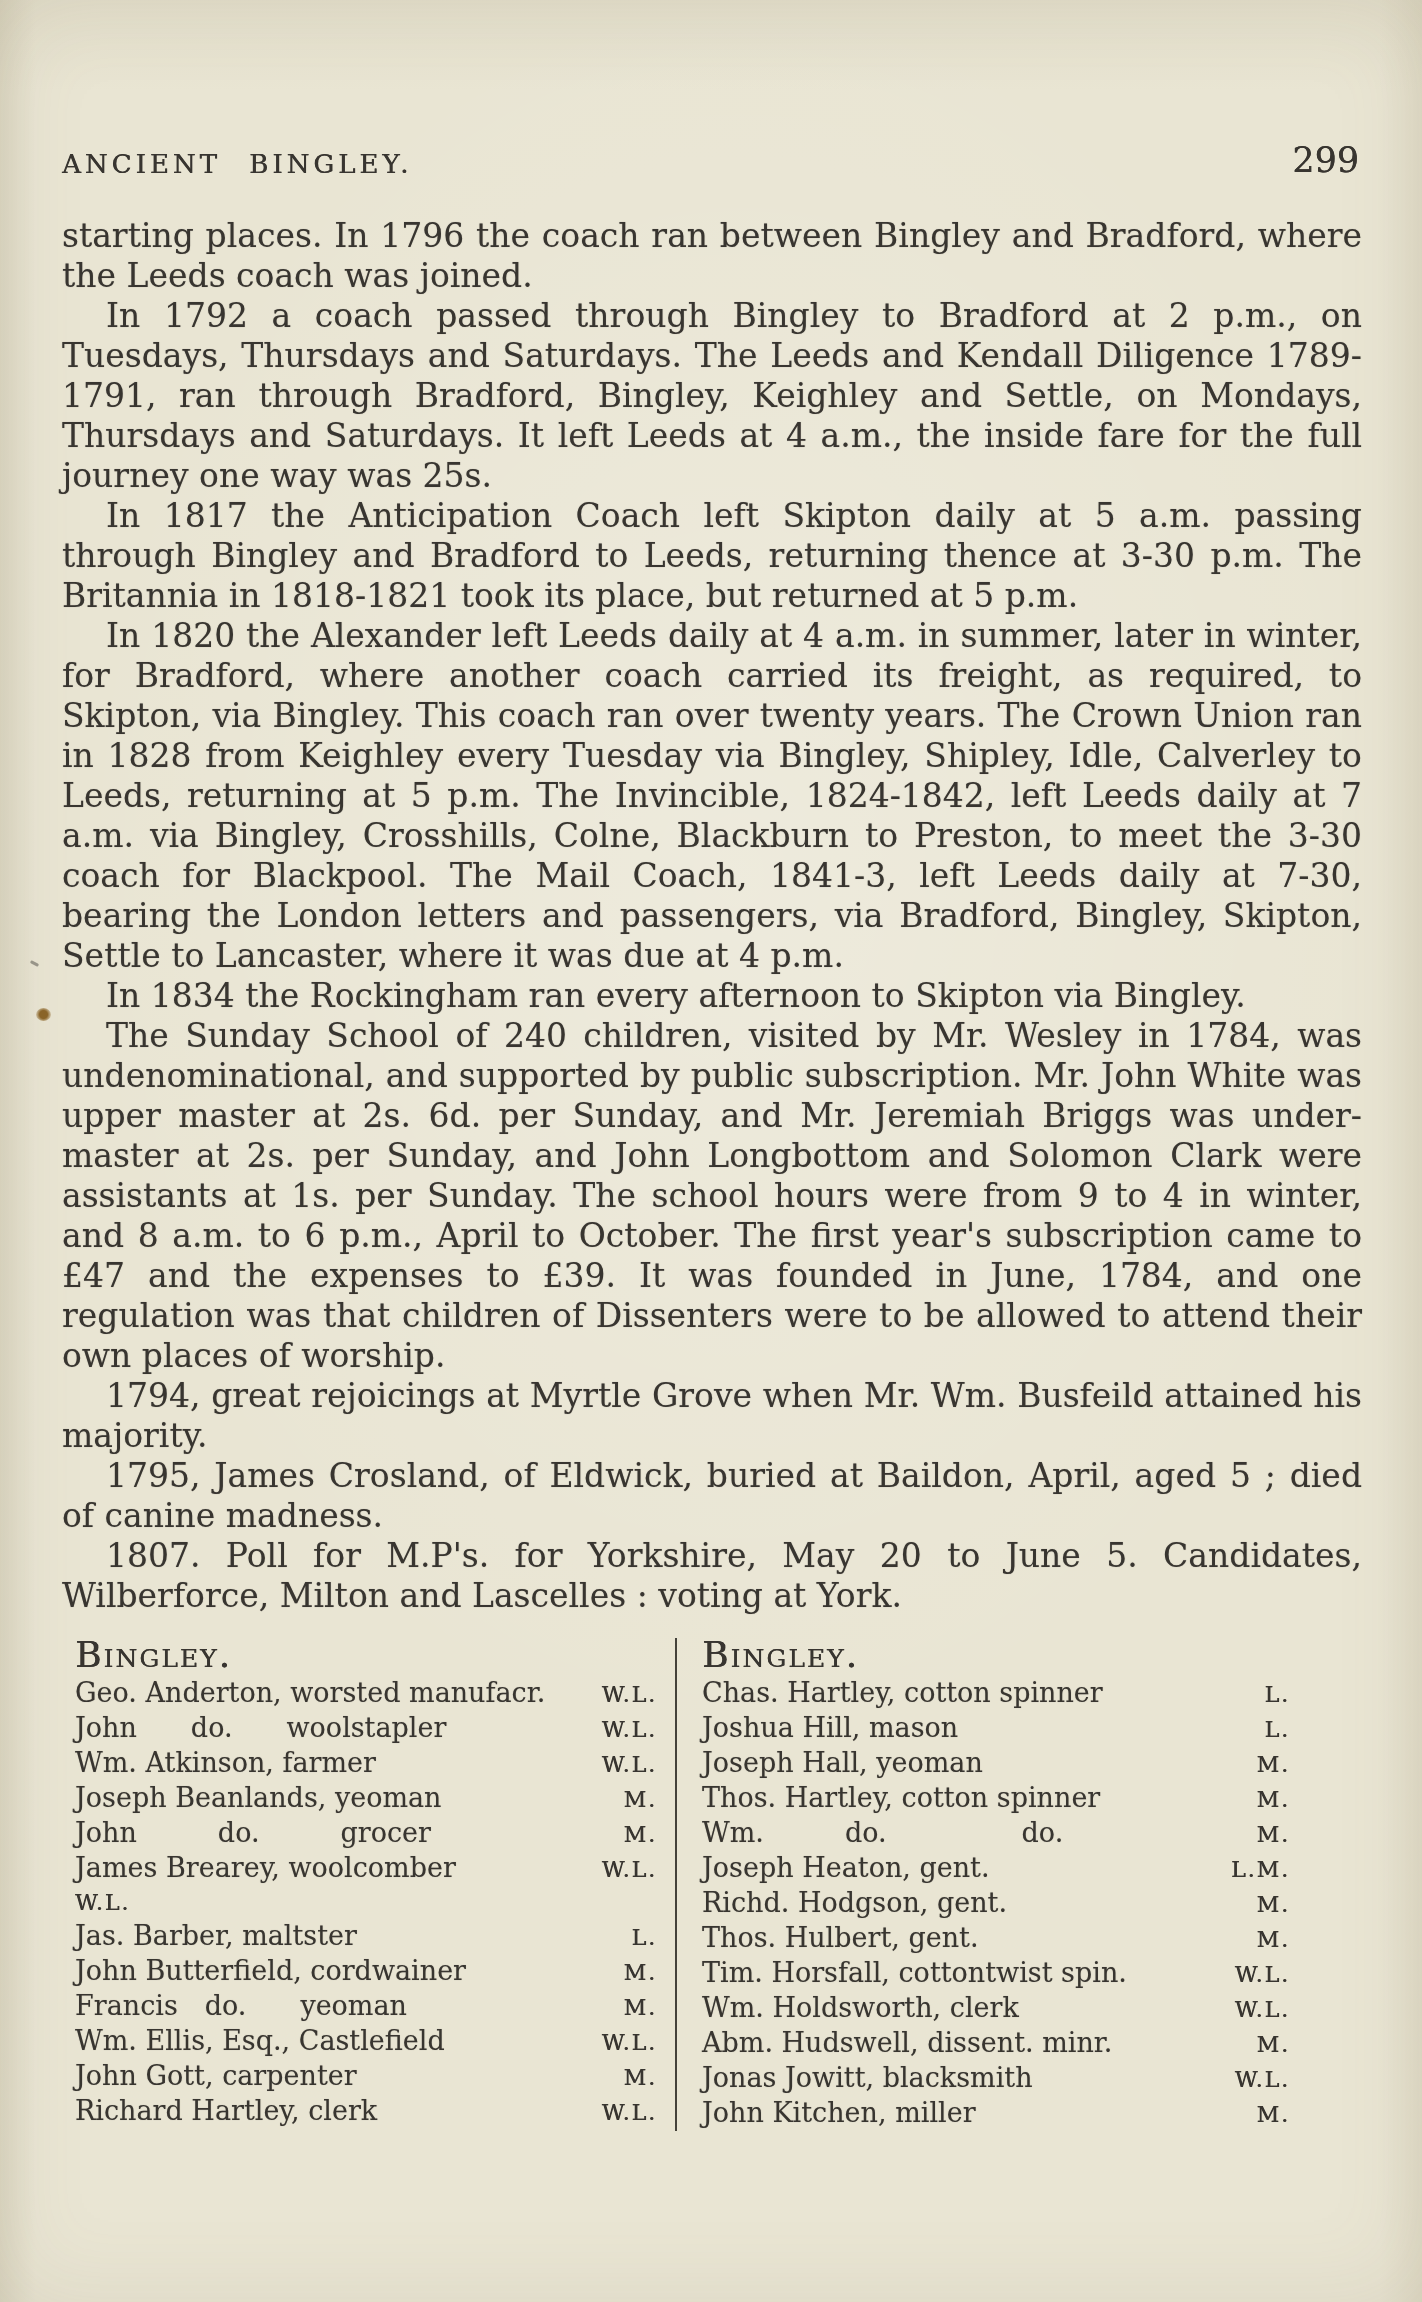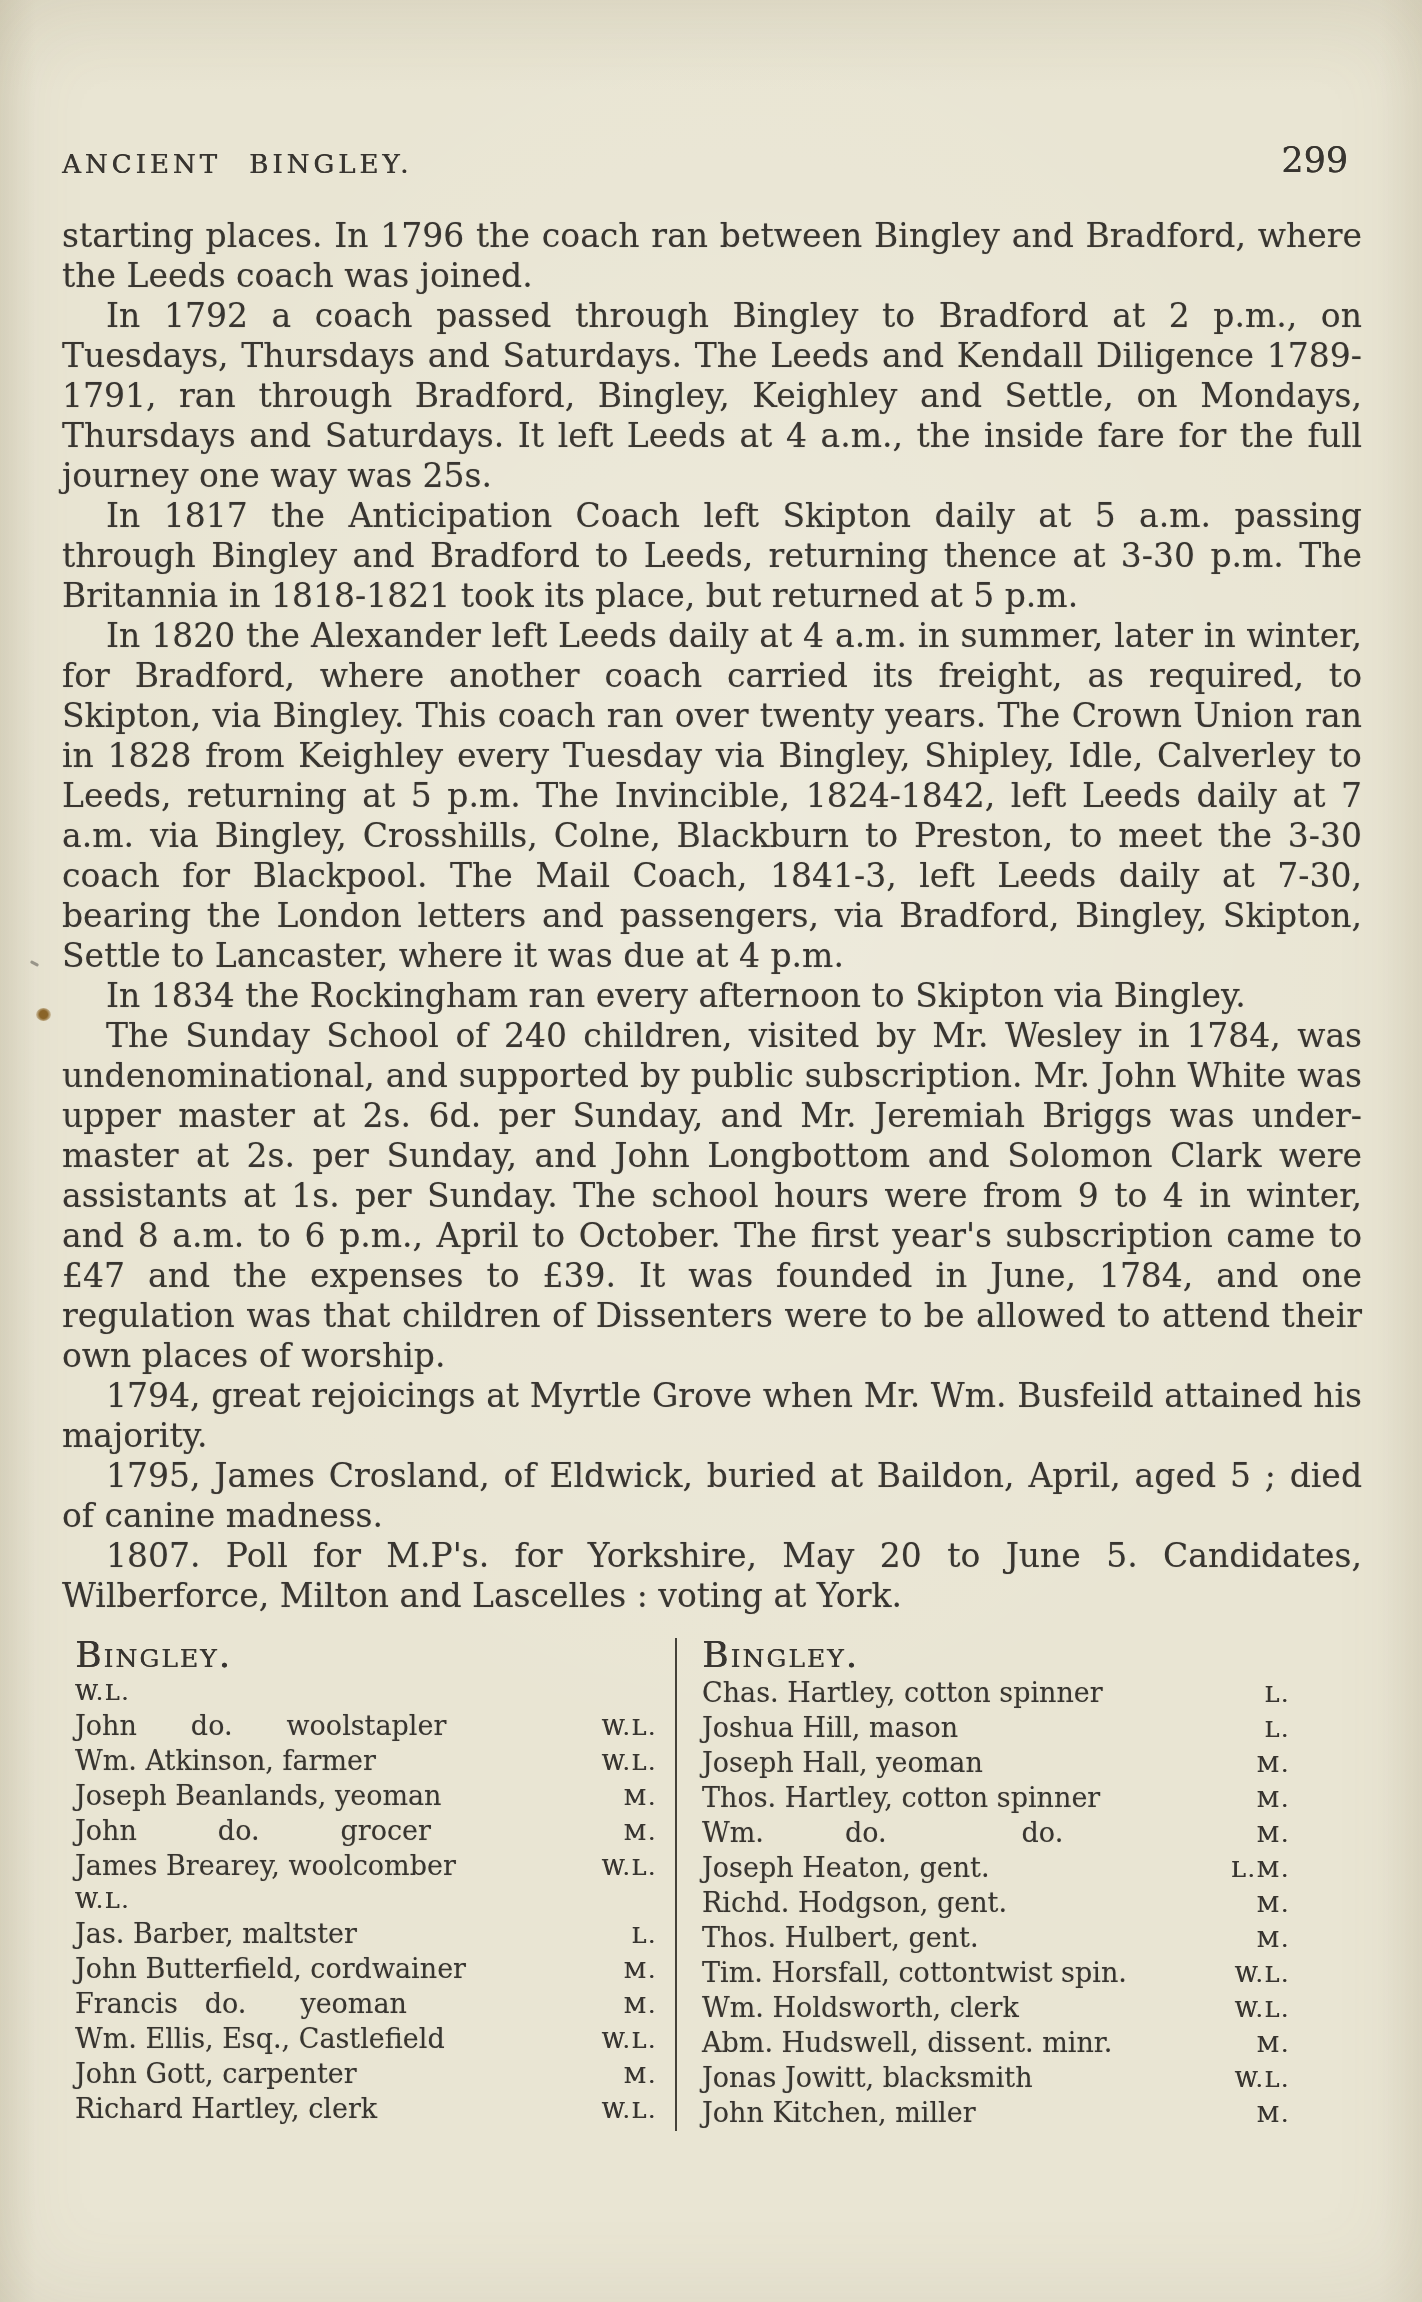--- a/index.html
+++ b/index.html
@@ -29,21 +29,21 @@
   .head-title {
     display: block;
     text-align: left;
     font-size: 26px;
     letter-spacing: 4px;
     word-spacing: 16px;
     text-shadow: 0.5px 0 0 currentColor;
   }
   .page-num {
     position: absolute;
-    right: 12px;
+    right: 1px;
     top: 138px;
     font-size: 35px;
     line-height: 44px;
     text-shadow: 0.4px 0 0 currentColor;
     text-align: center;
   }
   .body-text {
     margin: 30px 88px 0 62px;
     width: 1300px;
     font-size: 33px;
@@ -122,20 +122,21 @@
       <p>1794, great rejoicings at Myrtle Grove when Mr. Wm. Busfeild attained his majority.</p>
       <p>1795, James Crosland, of Eldwick, buried at Baildon, April, aged 5 ; died of canine madness.</p>
       <p>1807.  Poll for M.P's. for Yorkshire, May 20 to June 5.  Candidates, Wilberforce, Milton and Lascelles : voting at York.</p>
     </div>
 
   <div class="poll">
     <div class="poll-col left">
       <div class="poll-head">Bingley.</div>
       <div class="poll-rows" id="rows-left">
           <div class="poll-row">
+            <span class="pname">Geo. Anderton, worsted manufacr.</span>
             <span class="pvote">W.L.</span>
           </div>
           <div class="poll-row">
             <span class="pname">John  do.  woolstapler</span>
             <span class="pvote">W.L.</span>
           </div>
           <div class="poll-row">
             <span class="pname">Wm. Atkinson, farmer</span>
             <span class="pvote">W.L.</span>
           </div>

